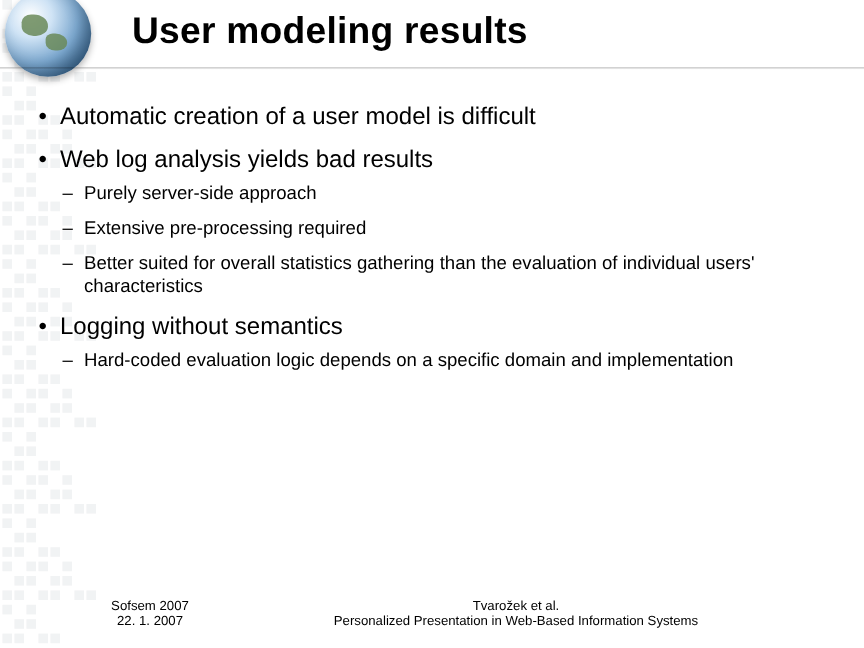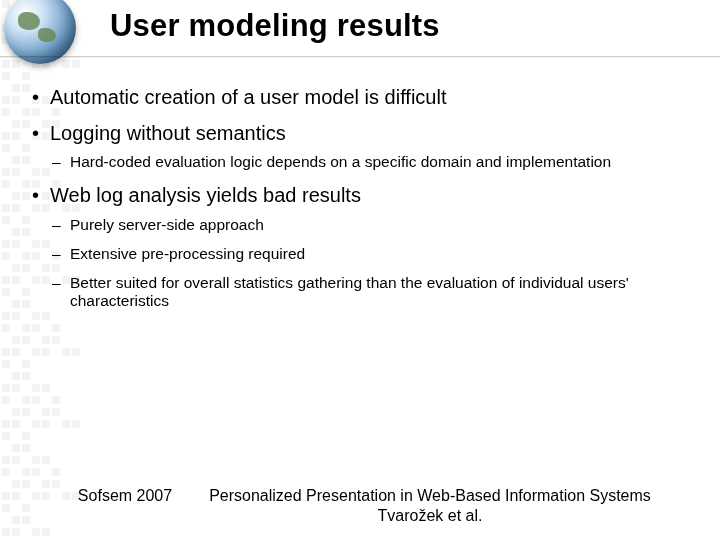--- a/index.html
+++ b/index.html
@@ -104,21 +104,21 @@
     left: 2px;
     top: 0;
     font-size: 15.5px;
   }
   .footer {
     position: absolute;
     left: 0; right: 0;
     bottom: 14px;
     display: flex;
     font-family: Arial, sans-serif;
-    font-size: 16px;
+    font-size: 11px;
     color: #000;
   }
   .footer-left {
     width: 200px;
     text-align: center;
     line-height: 1.25;
     padding-left: 50px;
   }
   .footer-center {
     flex: 1;
@@ -472,37 +472,38 @@
 
 <h1 class="slide-title">User modeling results</h1>
 <div class="title-bar"></div>
 
 <div class="content">
   <ul class="top">
     <li>
       <span>Automatic creation of a user model is difficult</span>
     </li>
     <li>
-      <span>Logging without semantics</span>
-      <ul class="sub">
-        <li>Hard-coded evaluation logic depends on a specific domain and implementation</li>
-      </ul>
-    </li>
-    <li>
       <span>Web log analysis yields bad results</span>
       <ul class="sub">
         <li>Purely server-side approach</li>
         <li>Extensive pre-processing required</li>
         <li>Better suited for overall statistics gathering than the evaluation of individual users' characteristics</li>
+      </ul>
+    </li>
+    <li>
+      <span>Logging without semantics</span>
+      <ul class="sub">
+        <li>Hard-coded evaluation logic depends on a specific domain and implementation</li>
       </ul>
     </li>
   </ul>
 </div>
 
 <div class="footer">
   <div class="footer-left">
     <div>Sofsem 2007</div>
+    <div>22. 1. 2007</div>
   </div>
   <div class="footer-center">
+    <div>Tvarožek et al.</div>
     <div>Personalized Presentation in Web-Based Information Systems</div>
-    <div>Tvarožek et al.</div>
   </div>
 </div>
 
 </body></html>

